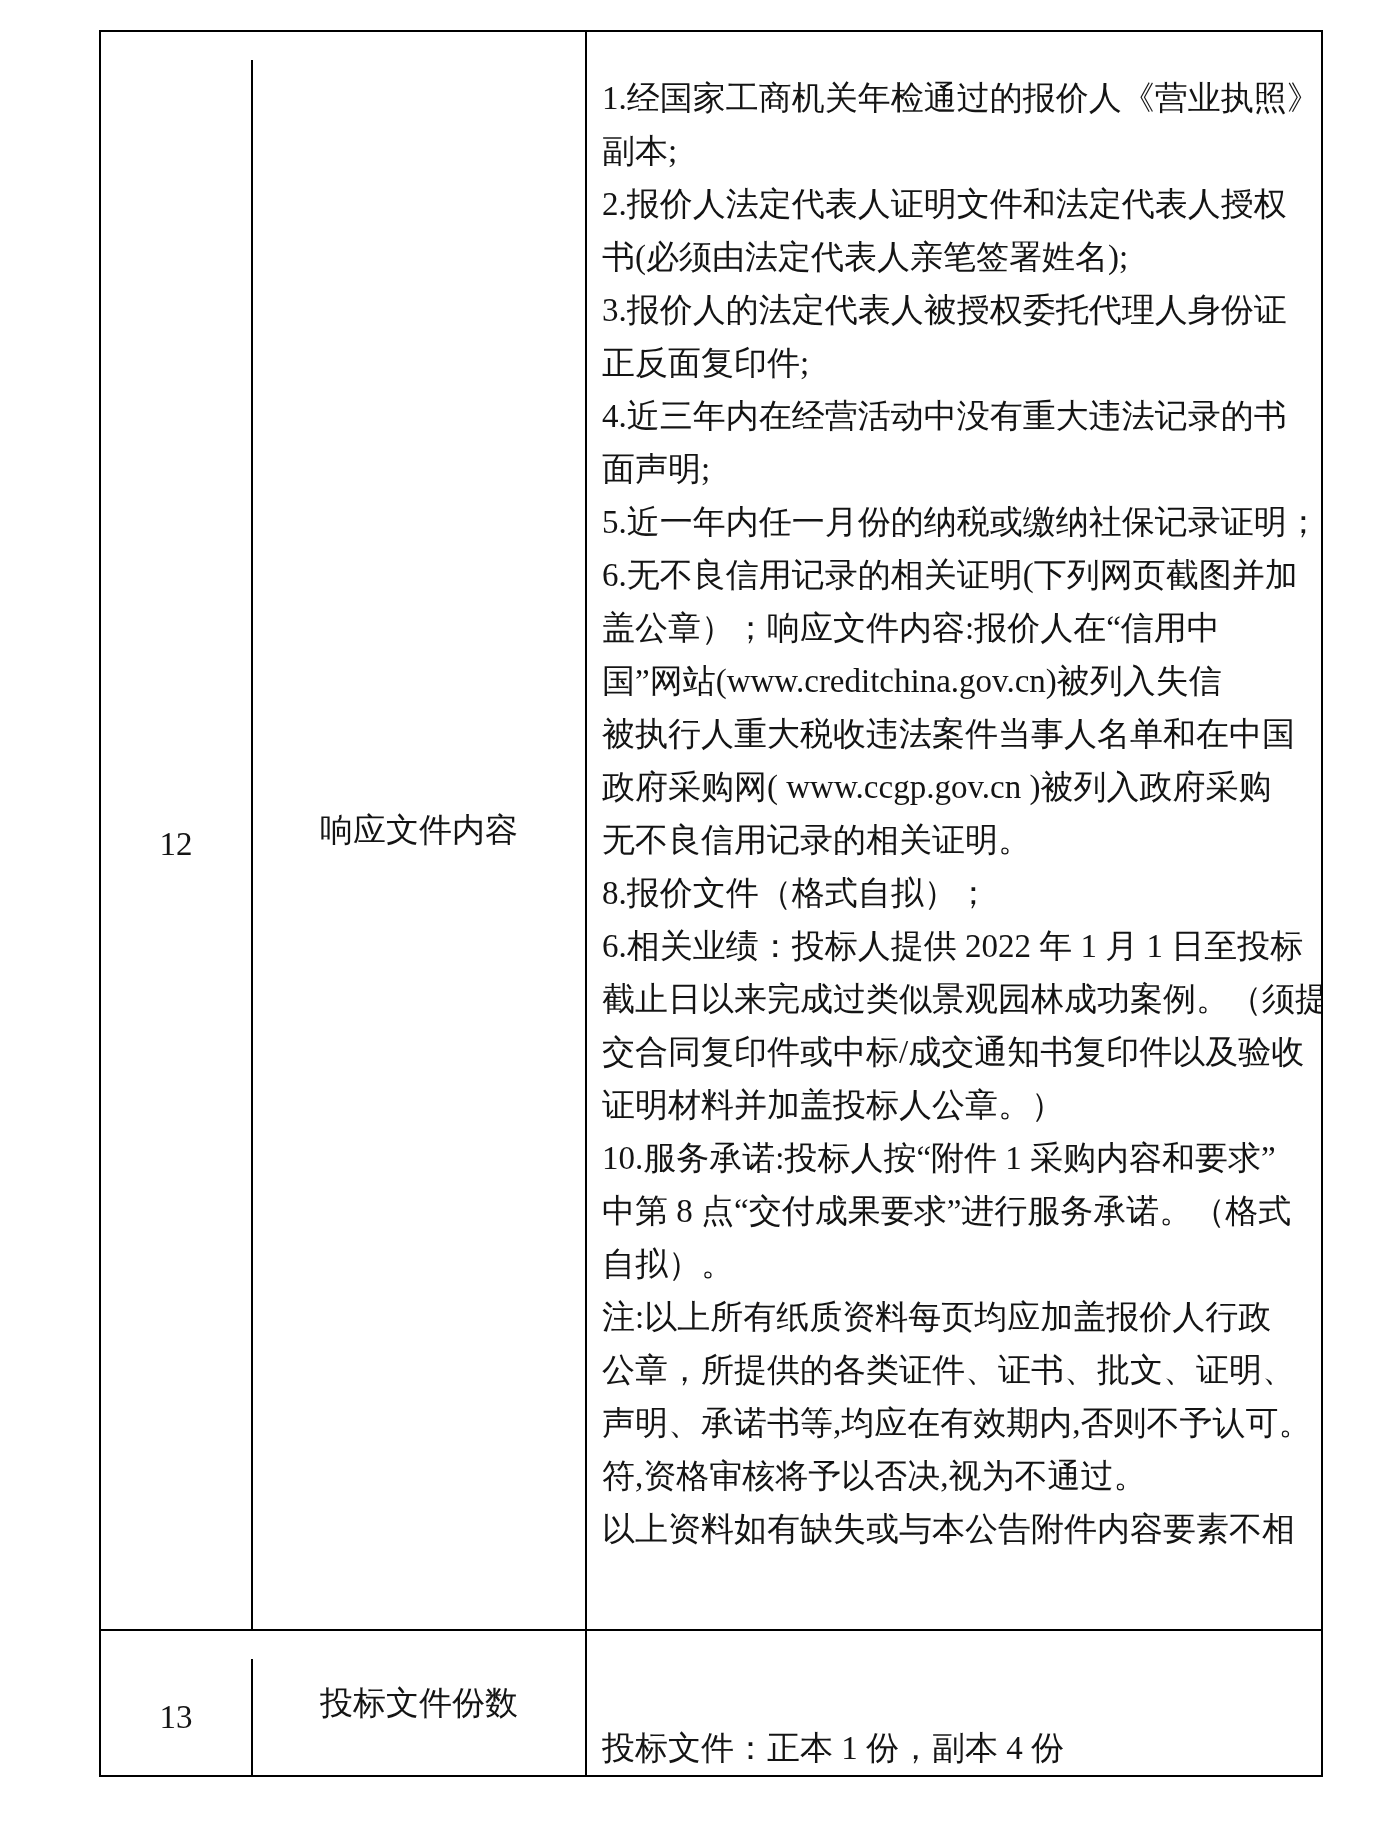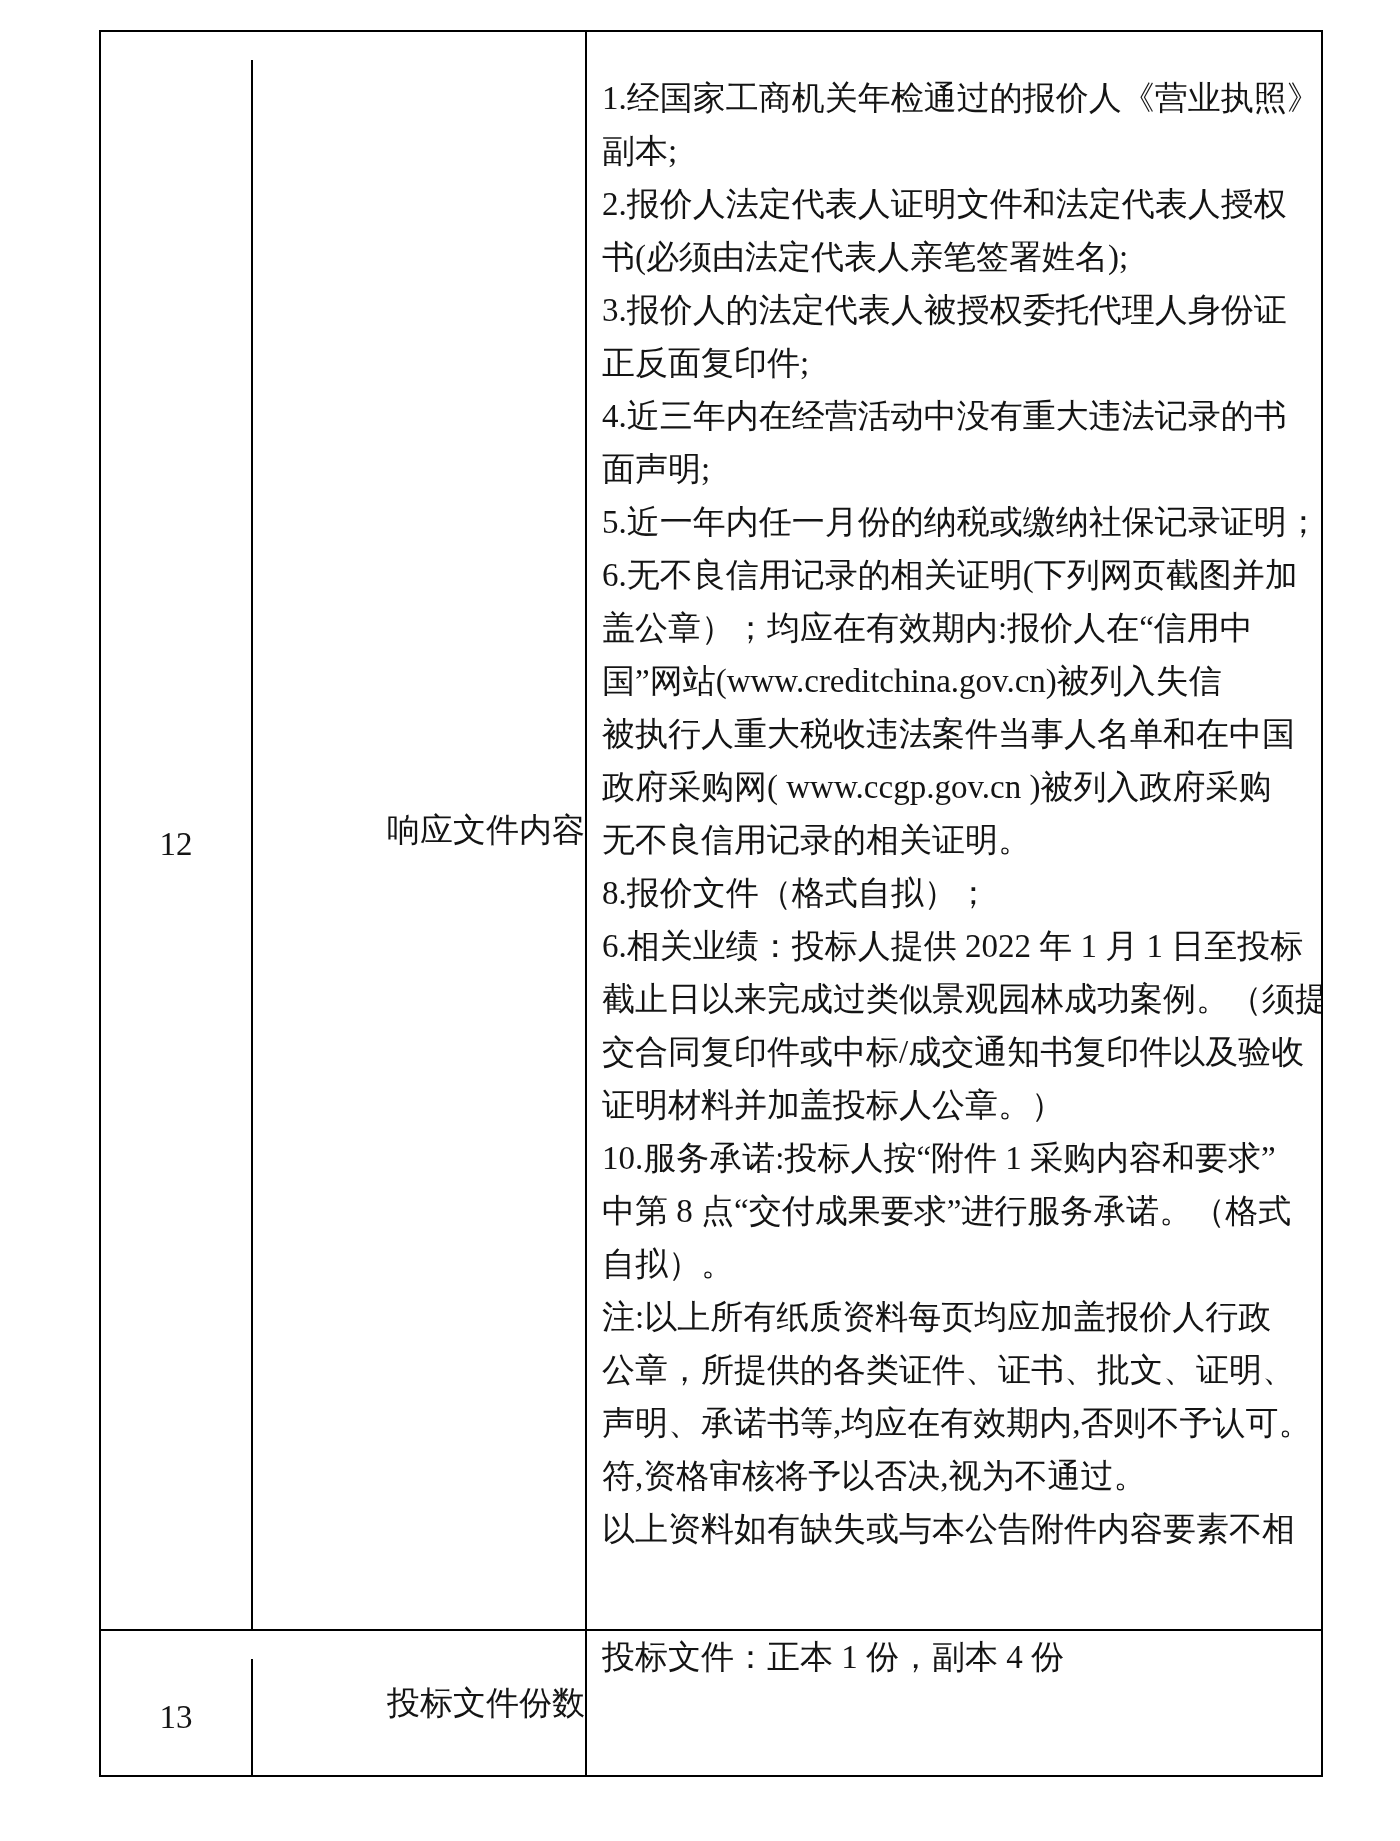--- a/index.html
+++ b/index.html
@@ -49,35 +49,35 @@
     align-items:center;
     justify-content:center;
     font-size:33px;
     margin-top:28px;
   }
   .cell-label{
     width:334px;
     border-right:2px solid var(--border);
     display:flex;
     align-items:center;
-    justify-content:flex-end;
+    justify-content:center;
     font-size:33px;
     text-align:center;
   }
   .cell-content{
     flex:1;
     font-size:33px;
     line-height:53px;
     padding:40px 8px 0 15px;
     overflow:hidden;
   }
   .row-last .cell-content{
     display:flex;
-    align-items:flex-start;
-    padding:0 8px 16px 15px;
+    align-items:flex-end;
+    padding:0 8px 0 15px;
   }
   .content-line{
     white-space:nowrap;
   }
   .content-line.bold{
     font-weight:400;
   }
 </style>
 </head>
 <body>
@@ -96,21 +96,21 @@
           <div class="content-line">1.经国家工商机关年检通过的报价人《营业执照》</div>
           <div class="content-line">副本;</div>
           <div class="content-line">2.报价人法定代表人证明文件和法定代表人授权</div>
           <div class="content-line">书(必须由法定代表人亲笔签署姓名);</div>
           <div class="content-line">3.报价人的法定代表人被授权委托代理人身份证</div>
           <div class="content-line">正反面复印件;</div>
           <div class="content-line">4.近三年内在经营活动中没有重大违法记录的书</div>
           <div class="content-line">面声明;</div>
           <div class="content-line">5.近一年内任一月份的纳税或缴纳社保记录证明；</div>
           <div class="content-line">6.无不良信用记录的相关证明(下列网页截图并加</div>
-          <div class="content-line">盖公章）；均应在有效期内:报价人在“信用中</div>
+          <div class="content-line">盖公章）；响应文件内容:报价人在“信用中</div>
           <div class="content-line">国”网站(www.creditchina.gov.cn)被列入失信</div>
           <div class="content-line">被执行人重大税收违法案件当事人名单和在中国</div>
           <div class="content-line">政府采购网( www.ccgp.gov.cn )被列入政府采购</div>
           <div class="content-line">无不良信用记录的相关证明。</div>
           <div class="content-line">8.报价文件（格式自拟）；</div>
           <div class="content-line">6.相关业绩：投标人提供 2022 年 1 月 1 日至投标</div>
           <div class="content-line">截止日以来完成过类似景观园林成功案例。（须提</div>
           <div class="content-line">交合同复印件或中标/成交通知书复印件以及验收</div>
           <div class="content-line">证明材料并加盖投标人公章。）</div>
           <div class="content-line">10.服务承诺:投标人按“附件 1 采购内容和要求”</div>

